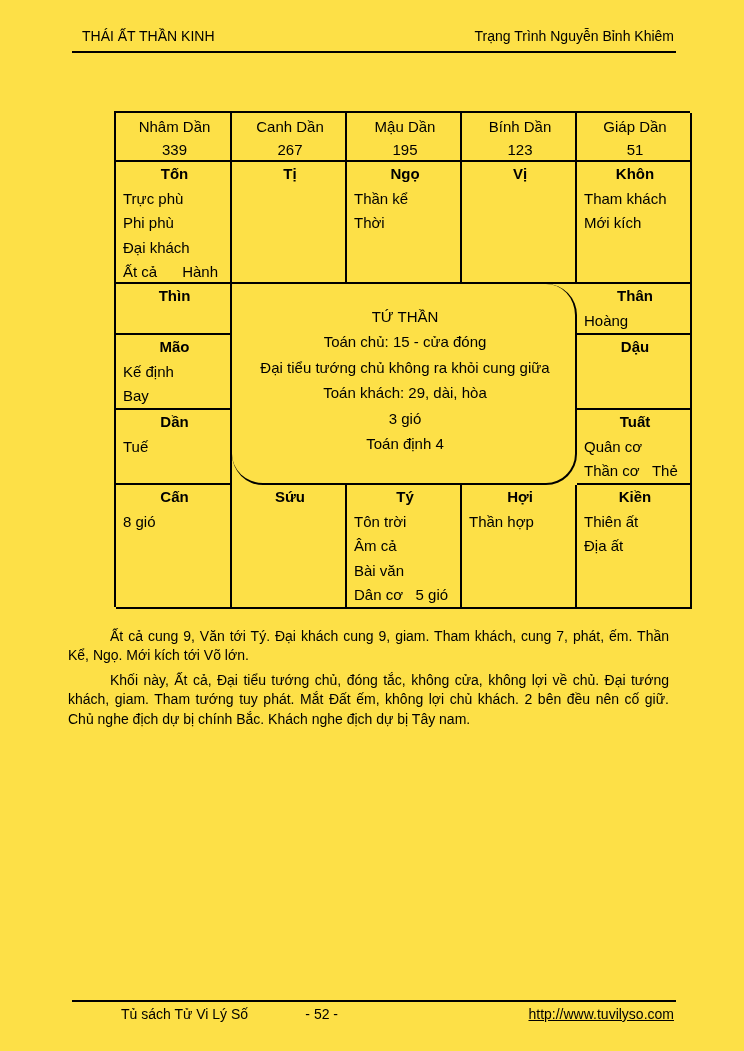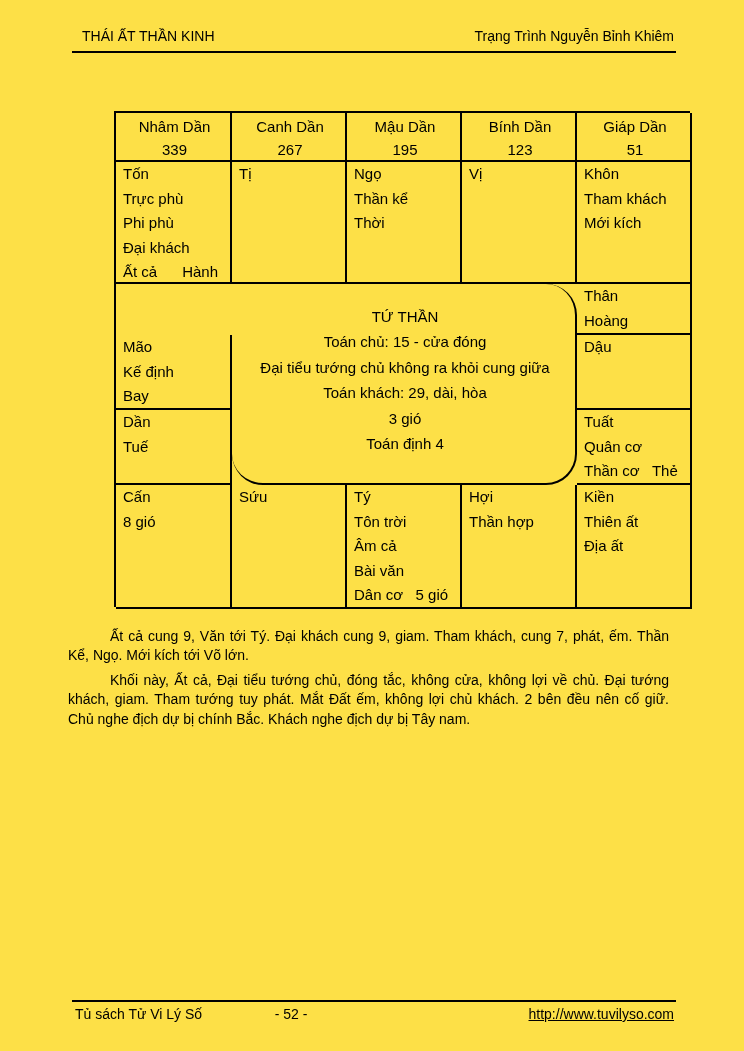--- a/index.html
+++ b/index.html
@@ -36,21 +36,21 @@
     border-left: 2px solid #000;
     font-size: 15px;
   }
   .cell {
     border-right: 2px solid #000;
     border-bottom: 2px solid #000;
     padding: 0 4px 0 7px;
     line-height: 24.5px;
     overflow: hidden;
   }
-  .cell-title { font-weight: normal; }
+  .cell-title { font-weight: bold; text-align: center; }
   .line { white-space: pre-wrap; }
   .th-cell {
     text-align: center;
     line-height: 23px;
     padding-top: 2px;
   }
   .center-cell {
     text-align: center;
     padding-top: 20px;
     line-height: 25.4px;
@@ -69,21 +69,21 @@
 
   
   .page-footer {
     position: absolute;
     top: 1000px; left: 72px; width: 604px;
     border-top: 2px solid #000;
     padding: 4px 2px 0 3px;
     display: flex;
     font-size: 14px;
   }
-  .footer-left { flex: 1; text-align: left; }
+  .footer-left { flex: 1; text-align: left; margin-left: 46px; }
   .footer-center { flex: 1; text-align: left; }
   .footer-right { flex: 1; text-align: right; }
   .footer-link { text-decoration: underline; cursor: pointer; }
 </style>
 </head>
 <body>
 
 <div class="page">
 
   <div class="page-header">
@@ -139,20 +139,24 @@
       <div></div>
     </div>
     <div class="cell" style="grid-area:2/5">
       <div class="cell-title">Khôn</div>
       <div>
           <div class="line">Tham khách</div>
           <div class="line">Mới kích</div>
         </div>
     </div>
 
+    <div class="cell" style="grid-area:3/1">
+      <div class="cell-title">Thìn</div>
+      <div></div>
+    </div>
     <div class="cell" style="grid-area:4/1">
       <div class="cell-title">Mão</div>
       <div>
           <div class="line">Kế định</div>
           <div class="line">Bay</div>
         </div>
     </div>
     <div class="cell" style="grid-area:5/1">
       <div class="cell-title">Dần</div>
       <div>

